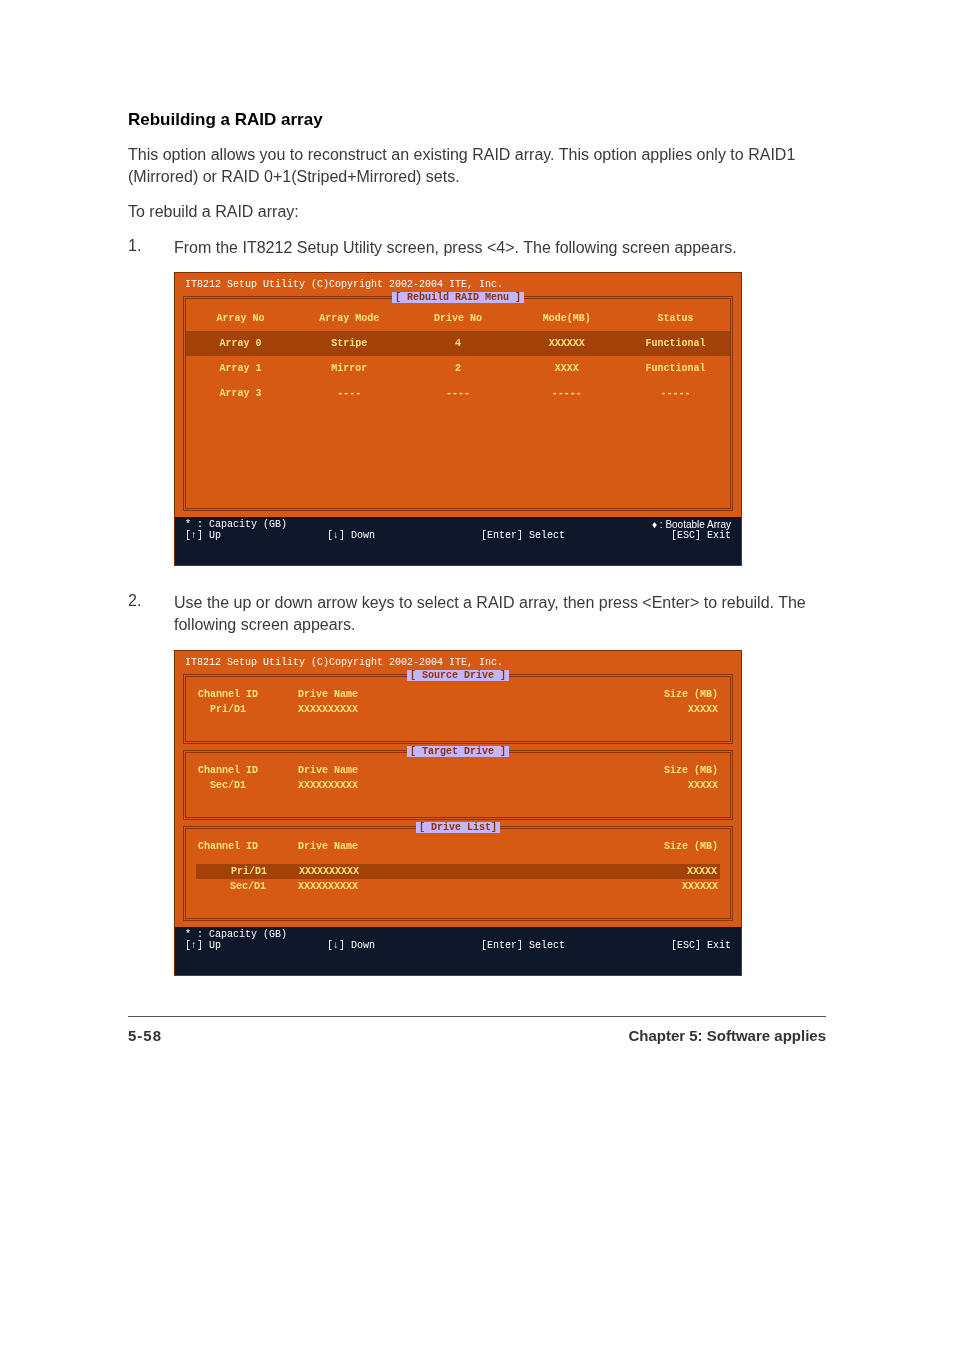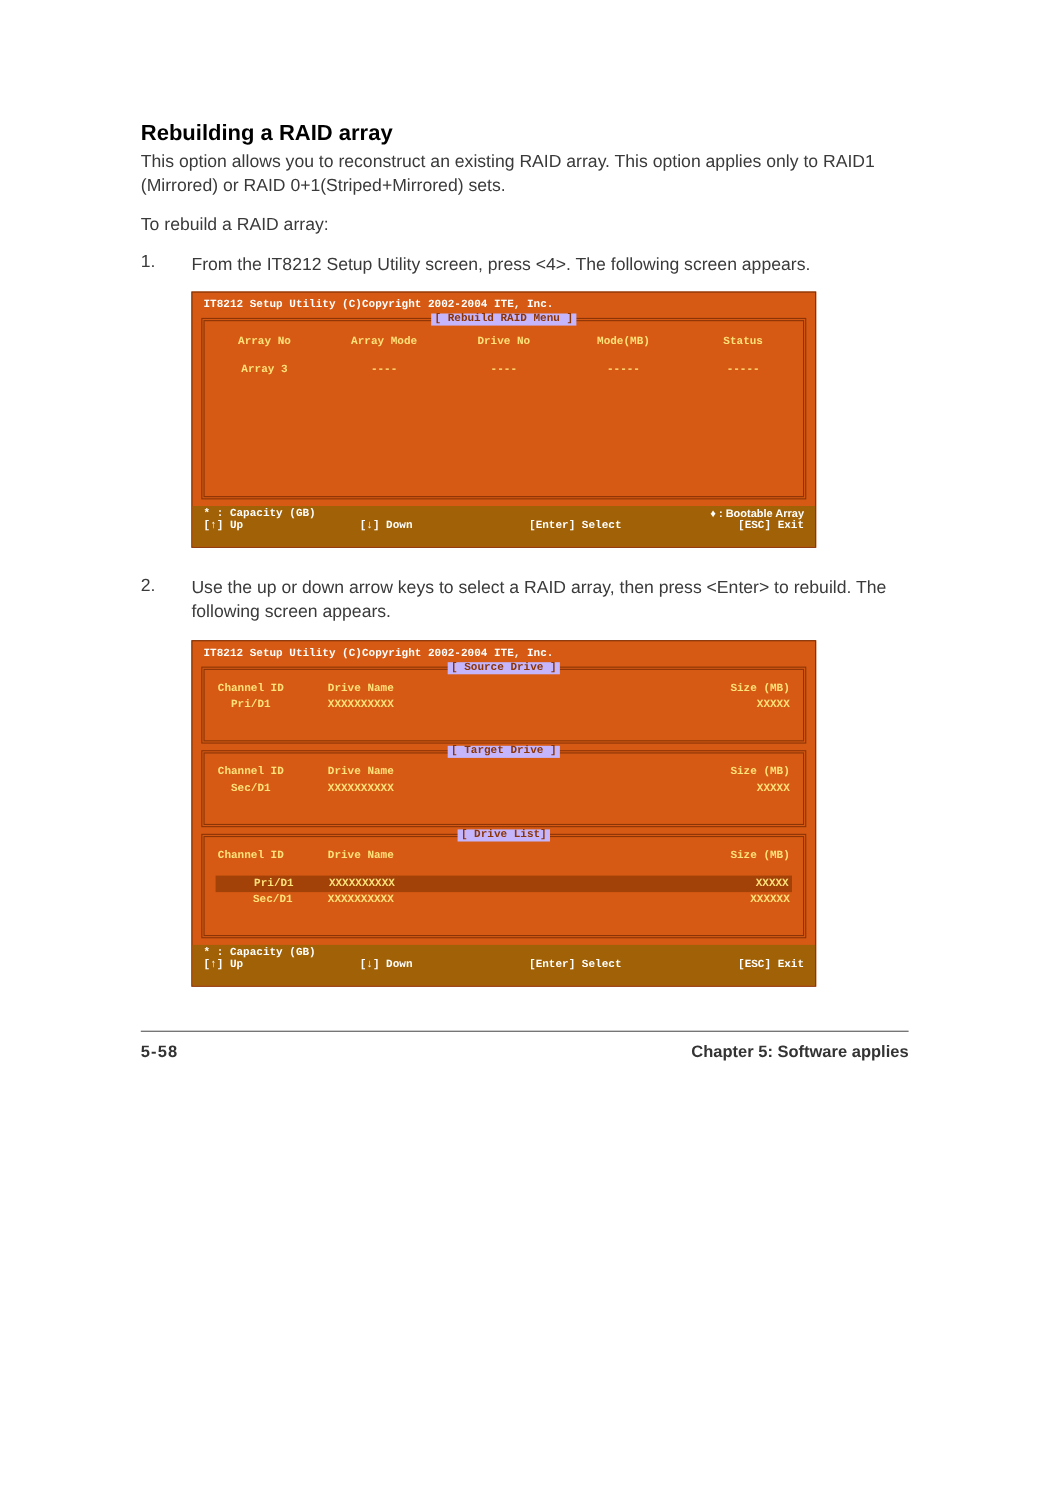--- a/index.html
+++ b/index.html
@@ -5,24 +5,24 @@
   * { box-sizing: border-box; margin: 0; padding: 0; }
   body {
     font-family: Arial, Helvetica, sans-serif;
     background: #fff;
     width: 954px;
     margin: 0 auto;
     padding: 110px 128px 60px 128px;
     color: #333;
   }
   h2 {
-    font-size: 20px;
+    font-size: 17px;
     font-weight: 700;
     color: #000;
-    margin-bottom: 4px;
+    margin-bottom: 14px;
   }
   .para {
     font-size: 16px;
     color: #3a3a3a;
     line-height: 1.35;
     margin-bottom: 14px;
   }
   .step-row {
     display: flex;
     align-items: flex-start;
@@ -46,21 +46,21 @@
     width: 568px;
     background: #d65a13;
     font-family: "Courier New", monospace;
     font-size: 10px;
     color: #ffe27a;
     position: relative;
     border: 1.5px solid #7c2f05;
   }
   .bios-title {
     color: #fff;
-    font-weight: 700;
+    font-weight: 400;
     padding: 6px 10px 4px 10px;
     font-size: 10px;
   }
   .dbl-box {
     border: 3px double #8a3407;
     margin: 2px 8px 6px 8px;
     padding: 0 0 6px 0;
     position: relative;
   }
   .box-label {
@@ -87,25 +87,25 @@
     font-weight: 700;
   }
   .table1 th { color: #ffe27a; padding-top: 14px; }
   .table1 td { color: #ffe27a; }
   .selected-row td {
     background: #a24108;
   }
   .dash { color: #8a3407; }
   .bios-spacer { height: 96px; }
   .legend {
-    background: #a16207;
+    background: #0f172a;
     color: #fff;
-    font-weight: 700;
-    font-size: 10px;
-    padding: 2px 10px 13px 10px;
+    font-weight: 400;
+    font-size: 10px;
+    padding: 2px 10px 24px 10px;
   }
   .legend-row {
     display: flex;
     justify-content: space-between;
   }
   .legend-row > span { white-space: pre; }
   .diamond { font-family: Arial, sans-serif; }
   
   .box3 .inner-row {
     display: flex;
@@ -165,20 +165,34 @@
       <thead>
         <tr>
           <th>Array No</th>
           <th>Array Mode</th>
           <th>Drive No</th>
           <th>Mode(MB)</th>
           <th>Status</th>
         </tr>
       </thead>
       <tbody>
+        <tr class="selected-row">
+          <td>Array 0</td>
+          <td>Stripe</td>
+          <td>4</td>
+          <td>XXXXXX</td>
+          <td>Functional</td>
+        </tr>
+        <tr>
+          <td>Array 1</td>
+          <td>Mirror</td>
+          <td>2</td>
+          <td>XXXX</td>
+          <td>Functional</td>
+        </tr>
         <tr>
           <td>Array 3</td>
           <td class="dash">----</td>
           <td class="dash">----</td>
           <td class="dash">-----</td>
           <td class="dash">-----</td>
         </tr>
       </tbody>
     </table>
     <div class="bios-spacer"></div>

